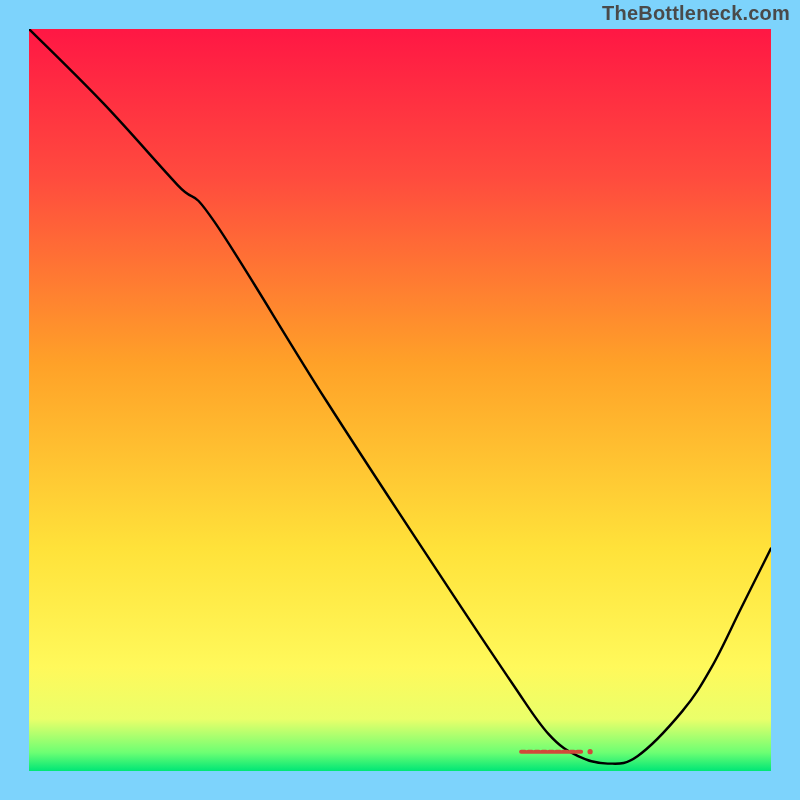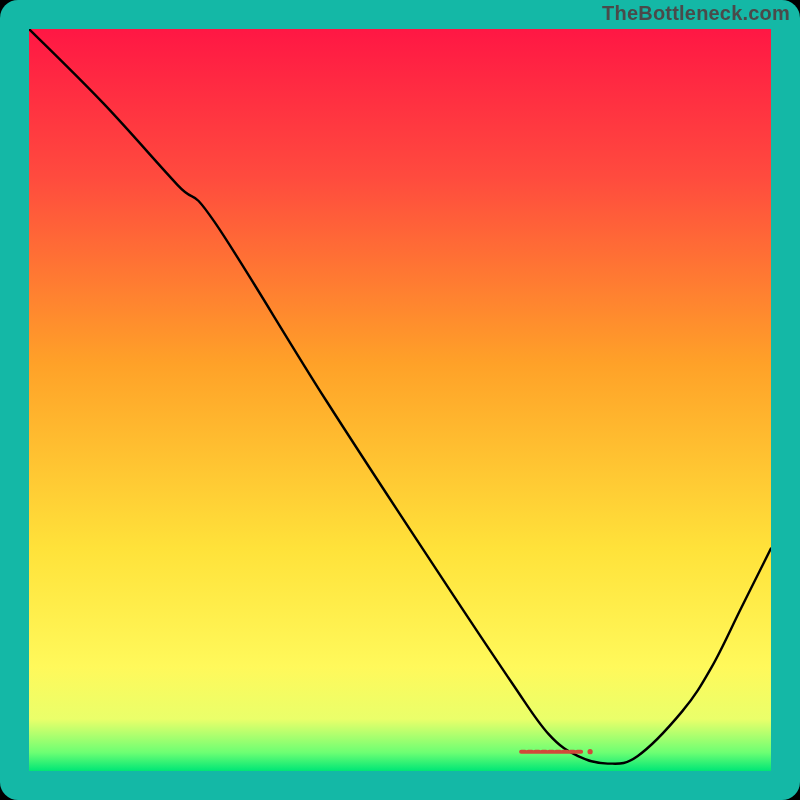--- a/index.html
+++ b/index.html
@@ -8,23 +8,22 @@
     width: 800px;
     height: 800px;
     background: #000000;
     font-family: Arial, Helvetica, sans-serif;
     overflow: hidden;
   }
   .frame {
     position: relative;
     width: 800px;
     height: 800px;
-    background: #14b8a6;
+    background: #7dd3fc;
     box-sizing: border-box;
-    border-radius: 18px;
   }
   .watermark {
     position: absolute;
     top: 2px;
     right: 10px;
     color: #4a4a4a;
     font-size: 20px;
     font-weight: bold;
     letter-spacing: 0.2px;
   }

